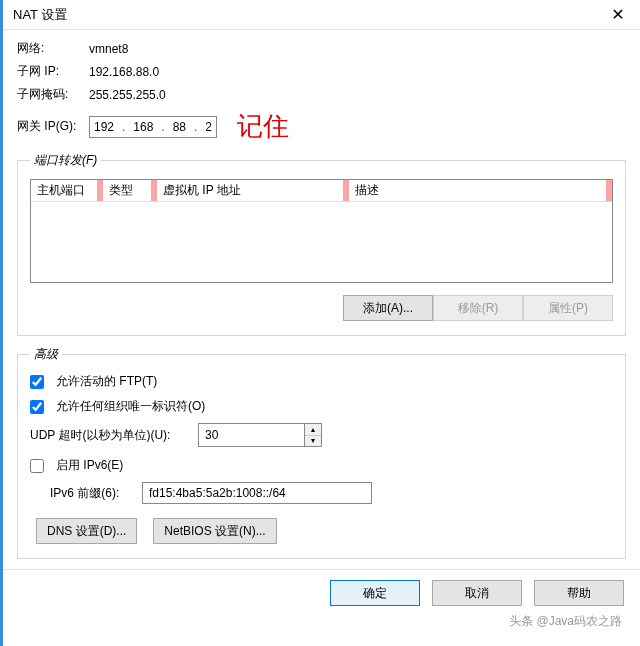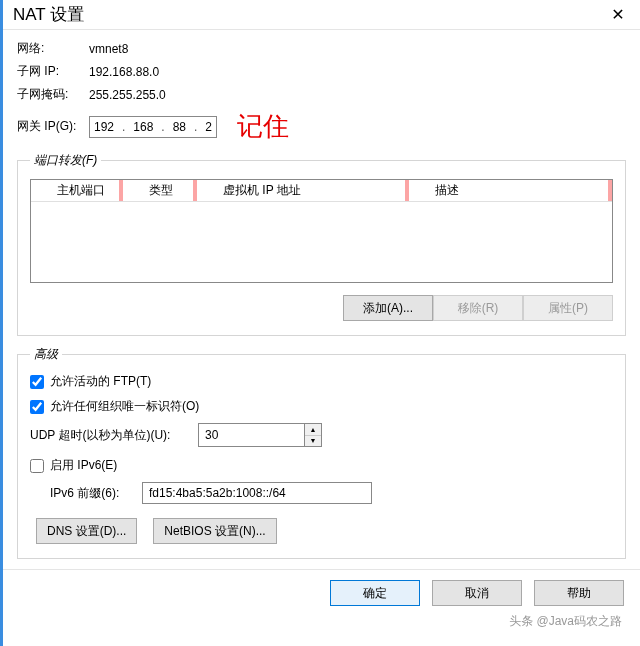--- a/index.html
+++ b/index.html
@@ -15,21 +15,21 @@
   }
   .titlebar {
     display: flex;
     align-items: center;
     justify-content: space-between;
     height: 30px;
     padding: 0 0 0 10px;
     border-bottom: 1px solid #e5e5e5;
     background: #fff;
   }
-  .titlebar .title { font-size: 17px; }
+  .titlebar .title { font-size: 13px; }
   .close-btn {
     width: 44px; height: 30px;
     display: flex; align-items: center; justify-content: center;
     font-size: 16px; font-family: sans-serif;
   }
   .content {
     padding: 10px 14px 0 14px;
   }
   .row {
     display: flex;
@@ -76,24 +76,24 @@
   }
   .table-header {
     display: flex;
     border-bottom: 1px solid #e0e0e0;
     height: 22px;
     align-items: center;
     font-size: 12px;
     background: #fff;
   }
   .table-header .col {
-    border-right: 4px solid #fca5a5;
+    border-right: 6px solid #fca5a5;
     padding: 0 6px;
     height: 100%;
-    display: flex; align-items: center; margin-left: 20px;
+    display: flex; align-items: center;
   }
   .col-host { width: 72px; }
   .col-type { width: 54px; }
   .col-vmip { width: 192px; }
   .col-desc { flex: 1; }
   .btn-row {
     display: flex;
     justify-content: flex-end;
     gap: 0;
     margin-top: 12px;
@@ -111,21 +111,21 @@
   }
   .btn.disabled {
     color: #9a9a9a;
     background: #ededed;
     border-color: #cfcfcf;
   }
   .checkbox-row {
     display: flex;
     align-items: center;
     margin-bottom: 8px;
-    gap: 6px;
+    gap: 12px;
   }
   .checkbox-row input[type=checkbox] {
     width: 14px; height: 14px;
   }
   .labeled-input {
     display: flex;
     align-items: center;
     margin-bottom: 10px;
   }
   .labeled-input .lbl { width: 168px; }

